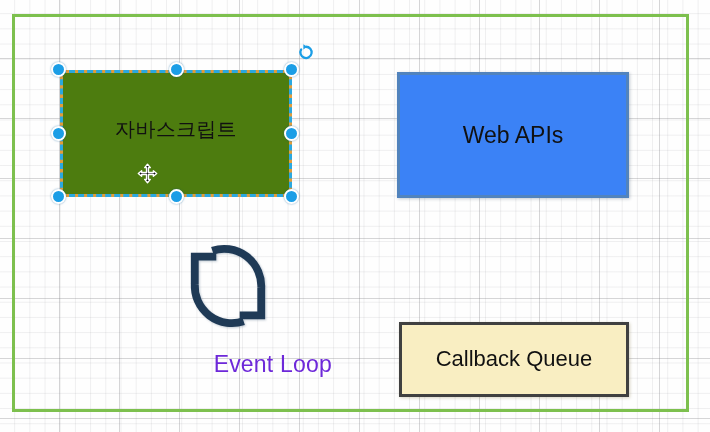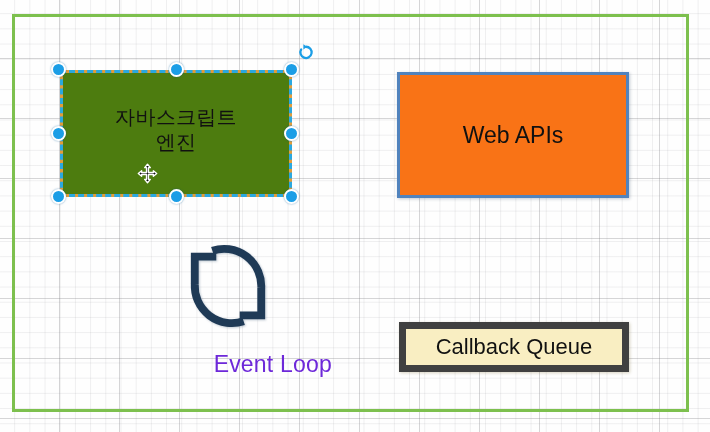--- a/index.html
+++ b/index.html
@@ -130,35 +130,35 @@
     z-index: 8;
     pointer-events: none;
   }
 
   
   #shape-web-apis {
     left: 397px;
     top: 72px;
     width: 232px;
     height: 126px;
-    background: #f97316;
+    background: #3b82f6;
     border: 3px solid #5183bd;
     font-size: 23px;
     box-shadow: 1px 1px 3px rgba(60,80,110,0.30);
     z-index: 3;
   }
 
   
   #shape-callback-queue {
     left: 399px;
     top: 322px;
     width: 230px;
-    height: 50px;
+    height: 75px;
     background: #f9eec2;
-    border: 7px solid #404040;
+    border: 3px solid #404040;
     font-size: 22px;
     box-shadow: 1px 1px 3px rgba(120,100,40,0.28);
     z-index: 3;
   }
 
   
   #event-loop-group {
     position: absolute;
     left: 160px;
     top: 243px;
@@ -213,21 +213,20 @@
 
       <path d="M 84 46 L 84 74 L 62 74" fill="none" stroke="#1f3a56" stroke-width="8" stroke-linejoin="miter"></path>
     </svg>
     <div id="event-loop-label">Event Loop</div>
   </div>
 
   <div class="shape" id="shape-js-engine">
     <div class="sel-outline"></div>
     <div class="label">
       <div>자바스크립트</div>
-      <div>엔진</div>
     </div>
   </div>
 
   <div class="handle h-nw"></div>
   <div class="handle h-n"></div>
   <div class="handle h-ne"></div>
   <div class="handle h-w"></div>
   <div class="handle h-e"></div>
   <div class="handle h-sw"></div>
   <div class="handle h-s"></div>

